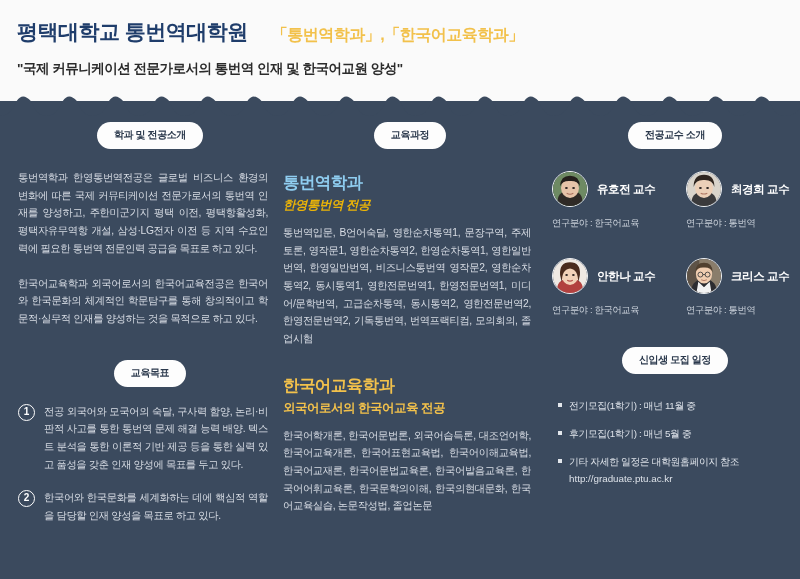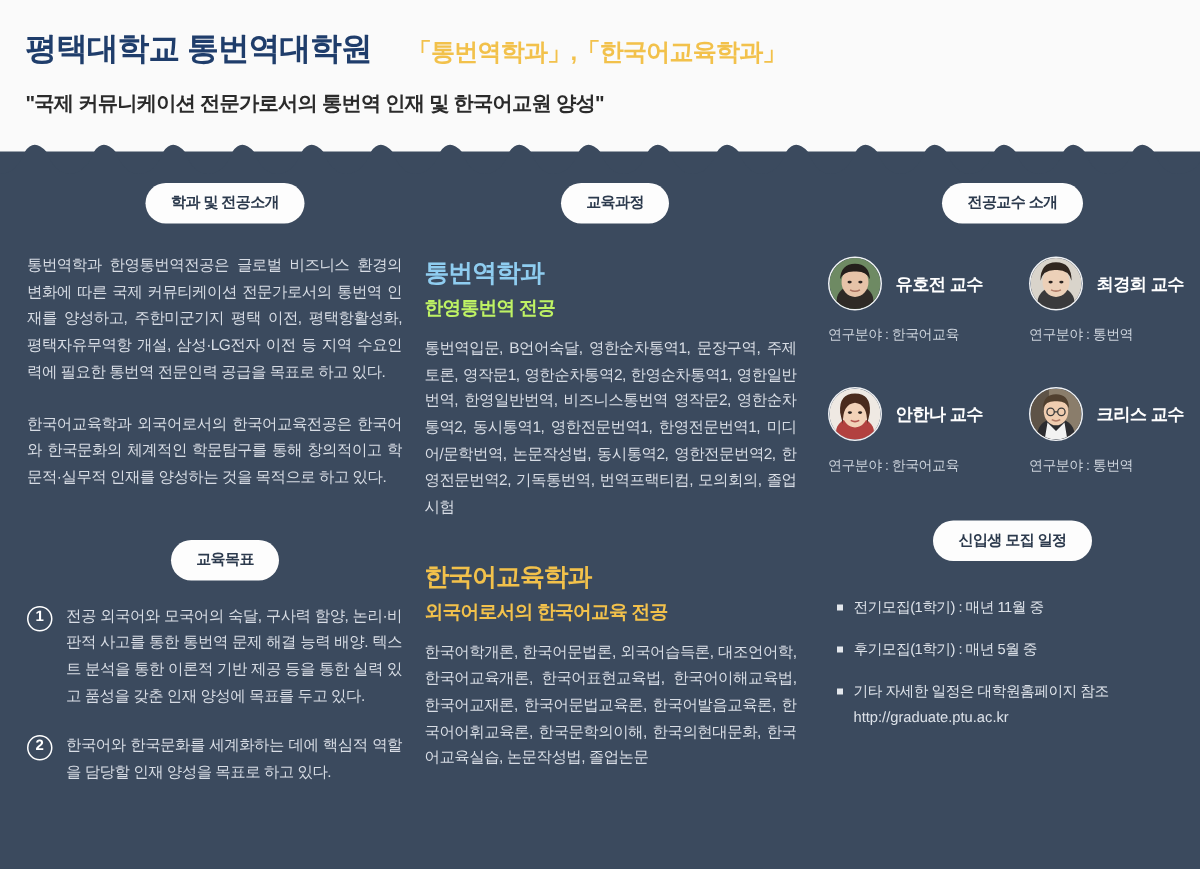--- a/index.html
+++ b/index.html
@@ -129,21 +129,21 @@
     line-height: 1.2;
   }
   .curr-sub {
     font-size: 12.5px;
     font-weight: bold;
     letter-spacing: -0.5px;
     margin-top: 5px;
     line-height: 1.2;
   }
   .blue  .curr-head { color: #8fcdf0; }
-  .blue  .curr-sub  { color: #bef264; }
+  .blue  .curr-sub  { color: #eab308; font-style: italic; }
   .gold  .curr-head { color: #f2c14b; }
   .gold  .curr-sub  { color: #f2c14b; }
   .curr-list {
     margin-top: 11px;
     font-size: 10.3px;
     line-height: 1.72;
     color: #d8dde5;
     letter-spacing: -0.35px;
     text-align: justify;
   }
@@ -310,21 +310,21 @@
 
     <div class="col col-mid">
 
       <div class="pill-wrap mid-ind">
         <span class="pill">교육과정</span>
       </div>
 
       <div class="blue" style="margin-top:24px;">
         <div class="curr-head">통번역학과</div>
         <div class="curr-sub">한영통번역 전공</div>
-        <div class="curr-list">통번역입문, B언어숙달, 영한순차통역1, 문장구역, 주제토론, 영작문1, 영한순차통역2, 한영순차통역1, 영한일반번역, 한영일반번역, 비즈니스통번역 영작문2, 영한순차통역2, 동시통역1, 영한전문번역1, 한영전문번역1, 미디어/문학번역, 논문작성법, 동시통역2, 영한전문번역2, 한영전문번역2, 기독통번역, 번역프랙티컴, 모의회의, 졸업시험</div>
+        <div class="curr-list">통번역입문, B언어숙달, 영한순차통역1, 문장구역, 주제토론, 영작문1, 영한순차통역2, 한영순차통역1, 영한일반번역, 한영일반번역, 비즈니스통번역 영작문2, 영한순차통역2, 동시통역1, 영한전문번역1, 한영전문번역1, 미디어/문학번역, 고급순차통역, 동시통역2, 영한전문번역2, 한영전문번역2, 기독통번역, 번역프랙티컴, 모의회의, 졸업시험</div>
       </div>
 
       <div class="gold" style="margin-top:28px;">
         <div class="curr-head">한국어교육학과</div>
         <div class="curr-sub">외국어로서의 한국어교육 전공</div>
         <div class="curr-list">한국어학개론, 한국어문법론, 외국어습득론, 대조언어학, 한국어교육개론, 한국어표현교육법, 한국어이해교육법, 한국어교재론, 한국어문법교육론, 한국어발음교육론, 한국어어휘교육론, 한국문학의이해, 한국의현대문화, 한국어교육실습, 논문작성법, 졸업논문</div>
       </div>
     </div>
 
     <div class="col col-right">

